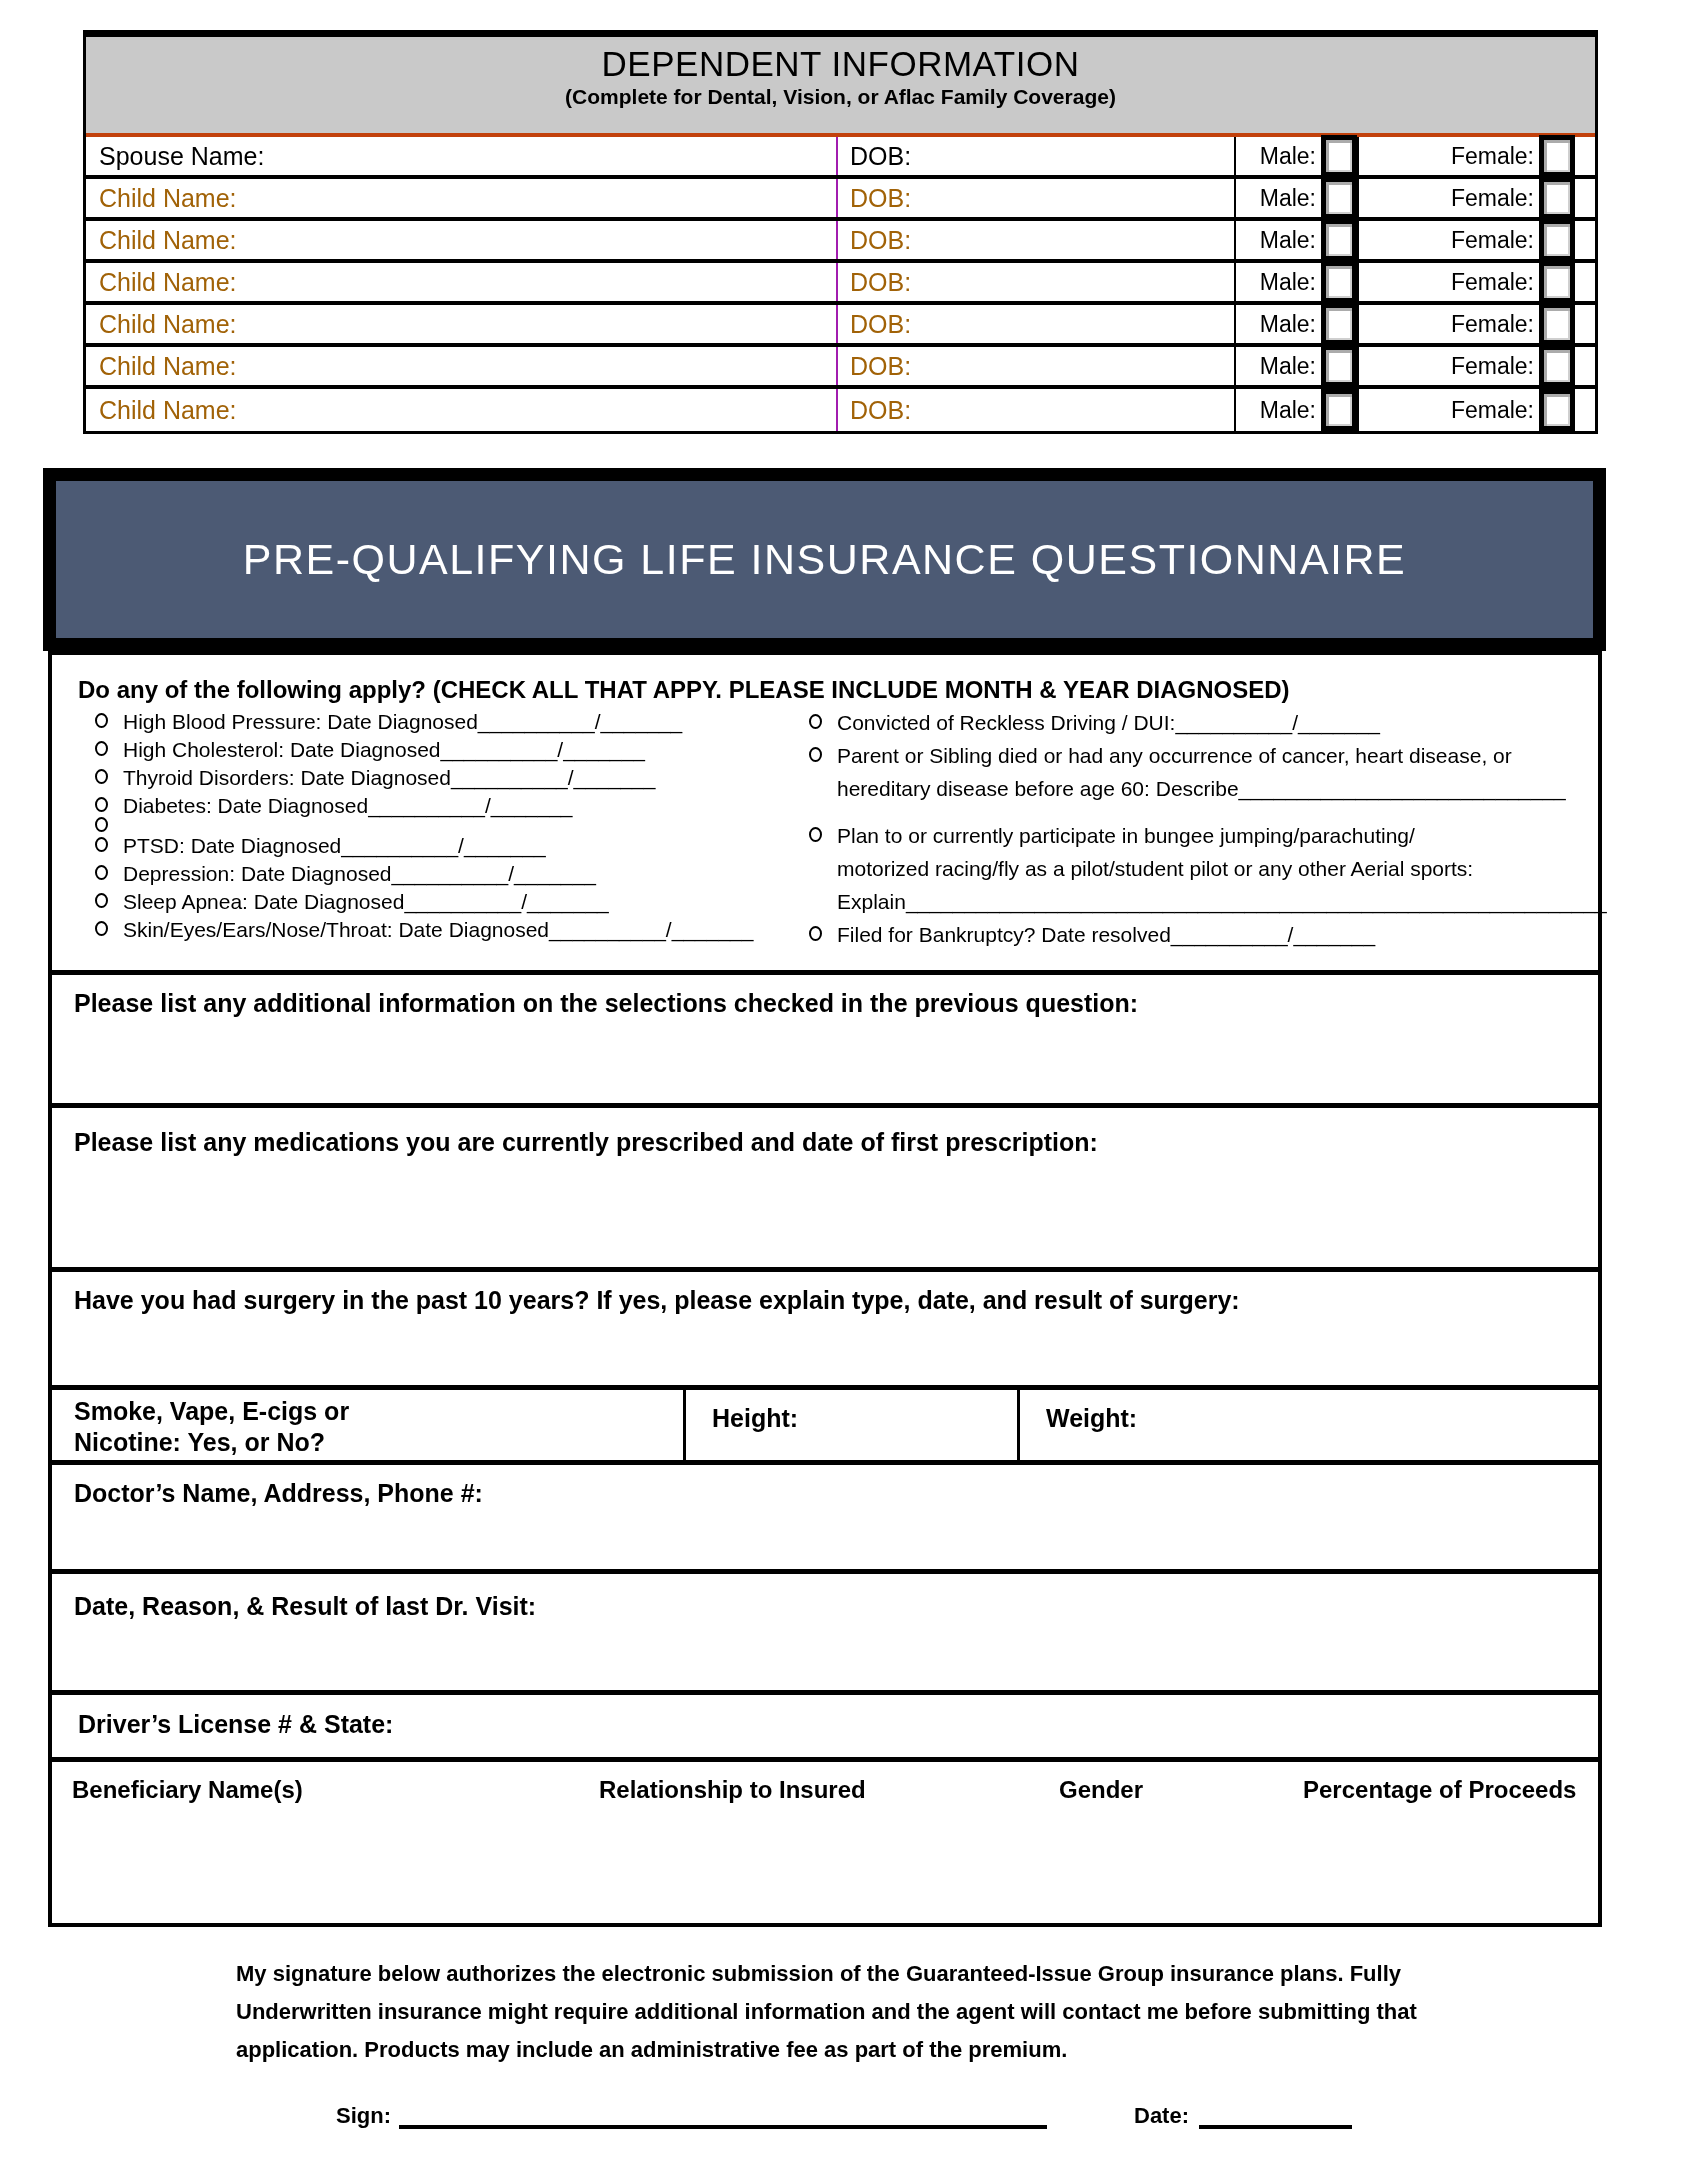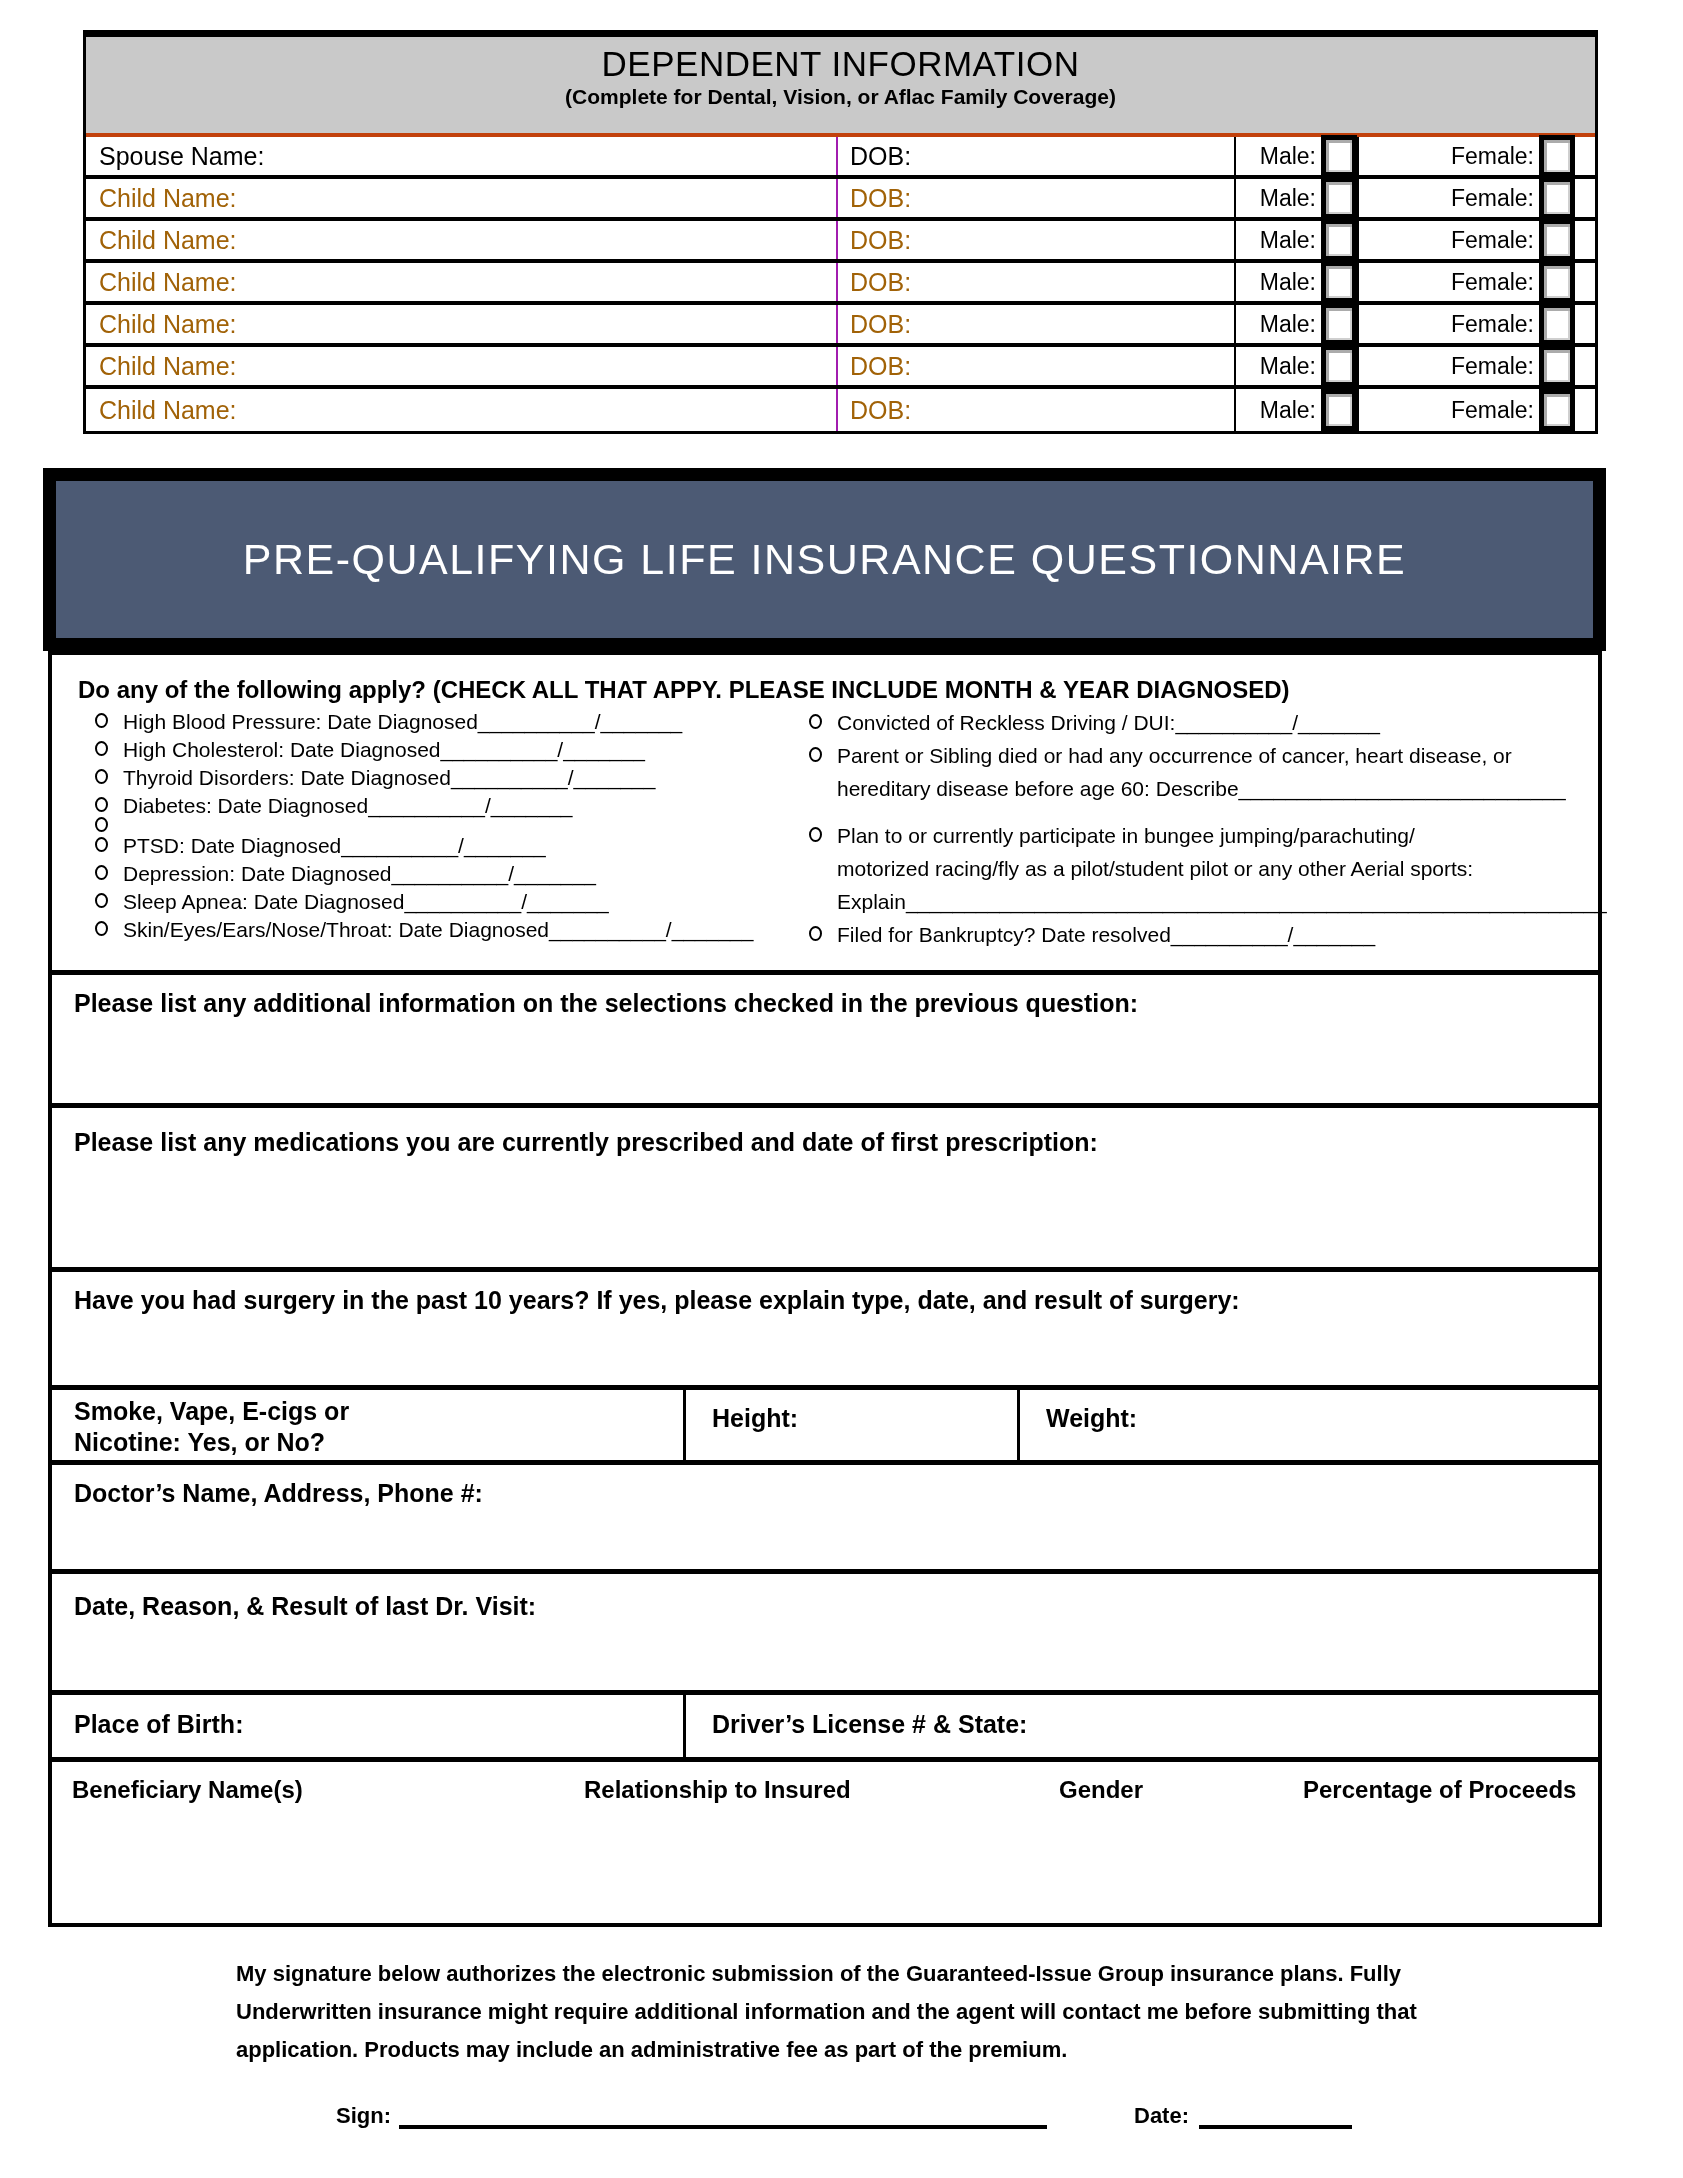--- a/index.html
+++ b/index.html
@@ -70,21 +70,21 @@
   .s5 .cellC{flex:1 1 auto;position:relative;}
   .two-line{font-weight:700;font-size:25px;line-height:31px;}
   .s5 .sec-label{padding-top:14px;padding-left:26px;}
   
   .s8 .cellA{flex:0 0 634px;border-right:3px solid #000;box-sizing:border-box;position:relative;}
   .s8 .cellB{flex:1 1 auto;position:relative;}
   .s8 .sec-label{padding-top:15px;}
   .s8 .cellB .sec-label{padding-left:26px;}
   
   .ben-h{position:absolute;top:14px;font-weight:700;font-size:24px;white-space:nowrap;}
-  .ben-1{left:20px;} .ben-2{left:532px;} .ben-3{left:1007px;} .ben-4{left:1251px;}
+  .ben-1{left:20px;} .ben-2{left:547px;} .ben-3{left:1007px;} .ben-4{left:1251px;}
   
   .sig-para{position:absolute;left:236px;top:1955px;width:1213px;
     font-weight:700;font-size:22px;line-height:38px;}
   .sign-row{position:absolute;left:336px;top:2097px;display:flex;align-items:flex-end;
     font-weight:700;font-size:22px;}
   .sign-line{width:648px;height:28px;border-bottom:4px solid #000;margin-left:8px;}
   .date-label{margin-left:87px;}
   .date-line{width:153px;height:28px;border-bottom:4px solid #000;margin-left:10px;}
 </style>
 </head>
@@ -333,23 +333,20 @@
     <div class="sec-label">Doctor’s Name, Address, Phone #:</div>
     <div class="fill" style="top:48px;"></div>
   </div>
 
   <div class="sec s7">
     <div class="sec-label" style="padding-top:18px;">Date, Reason, &amp; Result of last Dr. Visit:</div>
     <div class="fill" style="top:53px;"></div>
   </div>
 
   <div class="sec s8">
-    <div class="cellA">
-      <div class="sec-label">Place of Birth:</div>
-    </div>
     <div class="cellB">
       <div class="sec-label">Driver’s License # &amp; State:</div>
     </div>
   </div>
 
   <div class="sec s9">
     <span class="ben-h ben-1">Beneficiary Name(s)</span>
     <span class="ben-h ben-2">Relationship to Insured</span>
     <span class="ben-h ben-3">Gender</span>
     <span class="ben-h ben-4">Percentage of Proceeds</span>

